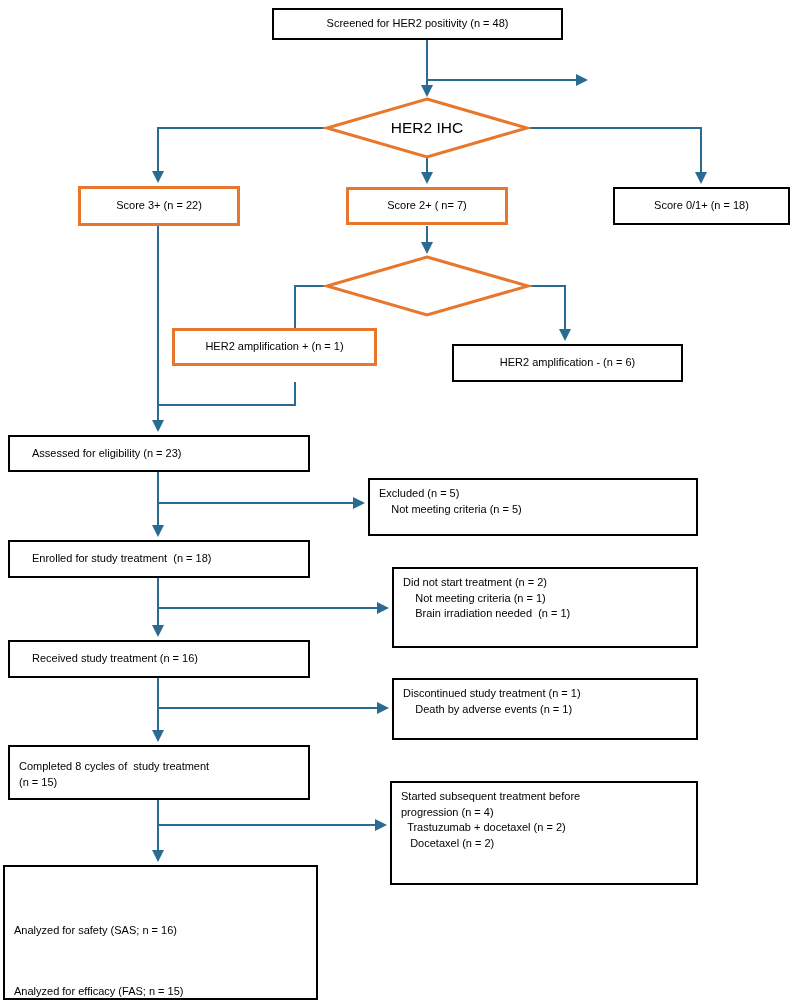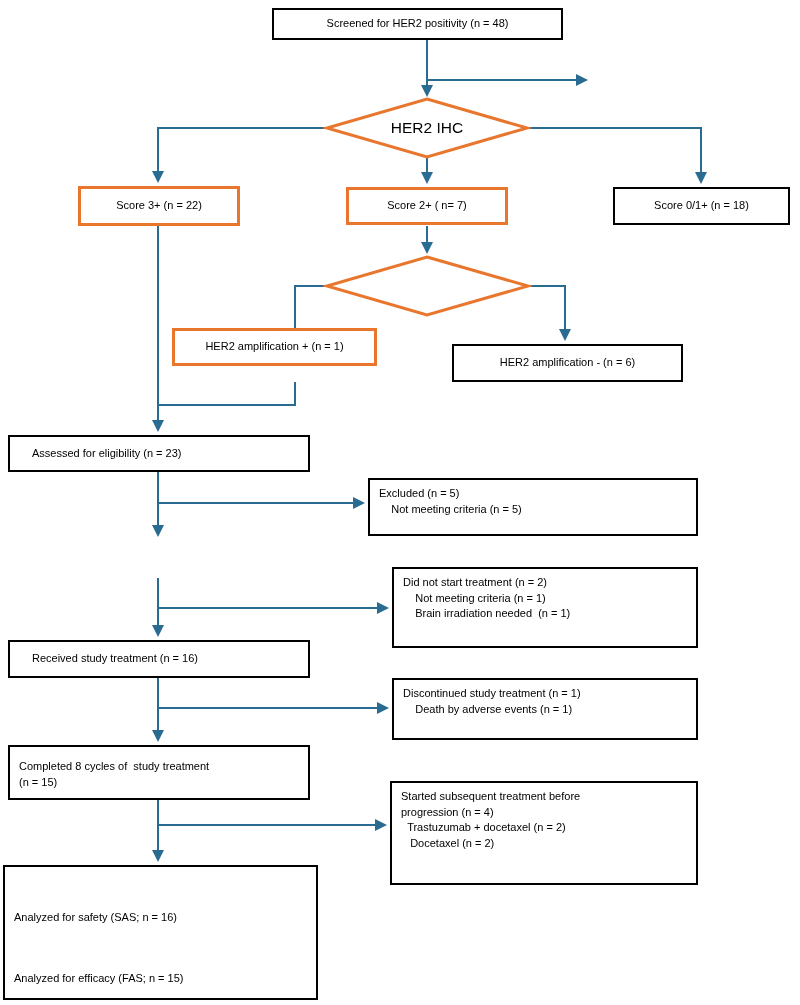--- a/index.html
+++ b/index.html
@@ -77,37 +77,38 @@
 
   <div class="box orange center" style="left:172px;top:328px;width:205px;height:38px">HER2 amplification + (n = 1)</div>
 
   <div class="box center" style="left:452px;top:344px;width:231px;height:38px">HER2 amplification - (n = 6)</div>
 
   <div class="box leftflex" style="left:8px;top:435px;width:302px;height:37px">Assessed for eligibility (n = 23)</div>
 
   <div class="box leftpad" style="left:368px;top:478px;width:330px;height:58px">Excluded (n = 5)
     Not meeting criteria (n = 5)</div>
 
+  <div class="box leftflex" style="left:8px;top:540px;width:302px;height:38px">Enrolled for study treatment  (n = 18)</div>
 
   <div class="box leftpad" style="left:392px;top:567px;width:306px;height:81px">Did not start treatment (n = 2)
     Not meeting criteria (n = 1)
     Brain irradiation needed  (n = 1)</div>
 
   <div class="box leftflex" style="left:8px;top:640px;width:302px;height:38px">Received study treatment (n = 16)</div>
 
   <div class="box leftpad" style="left:392px;top:678px;width:306px;height:62px">Discontinued study treatment (n = 1)
     Death by adverse events (n = 1)</div>
 
   <div class="box leftpad" style="left:8px;top:745px;width:302px;height:55px;padding-top:12px">Completed 8 cycles of  study treatment
 (n = 15)</div>
 
   <div class="box leftpad" style="left:390px;top:781px;width:308px;height:104px">Started subsequent treatment before
 progression (n = 4)
   Trastuzumab + docetaxel (n = 2)
    Docetaxel (n = 2)</div>
 
-  <div class="box leftpad" style="left:3px;top:865px;width:315px;height:135px;padding-top:9px">
+  <div class="box leftpad" style="left:3px;top:865px;width:315px;height:135px;padding-top:22px">
     <div class="para">Analyzed for safety (SAS; n = 16)</div>
     <div class="para">Analyzed for efficacy (FAS; n = 15)</div>
     
   </div>
 
 </div>
 
 </body></html>

